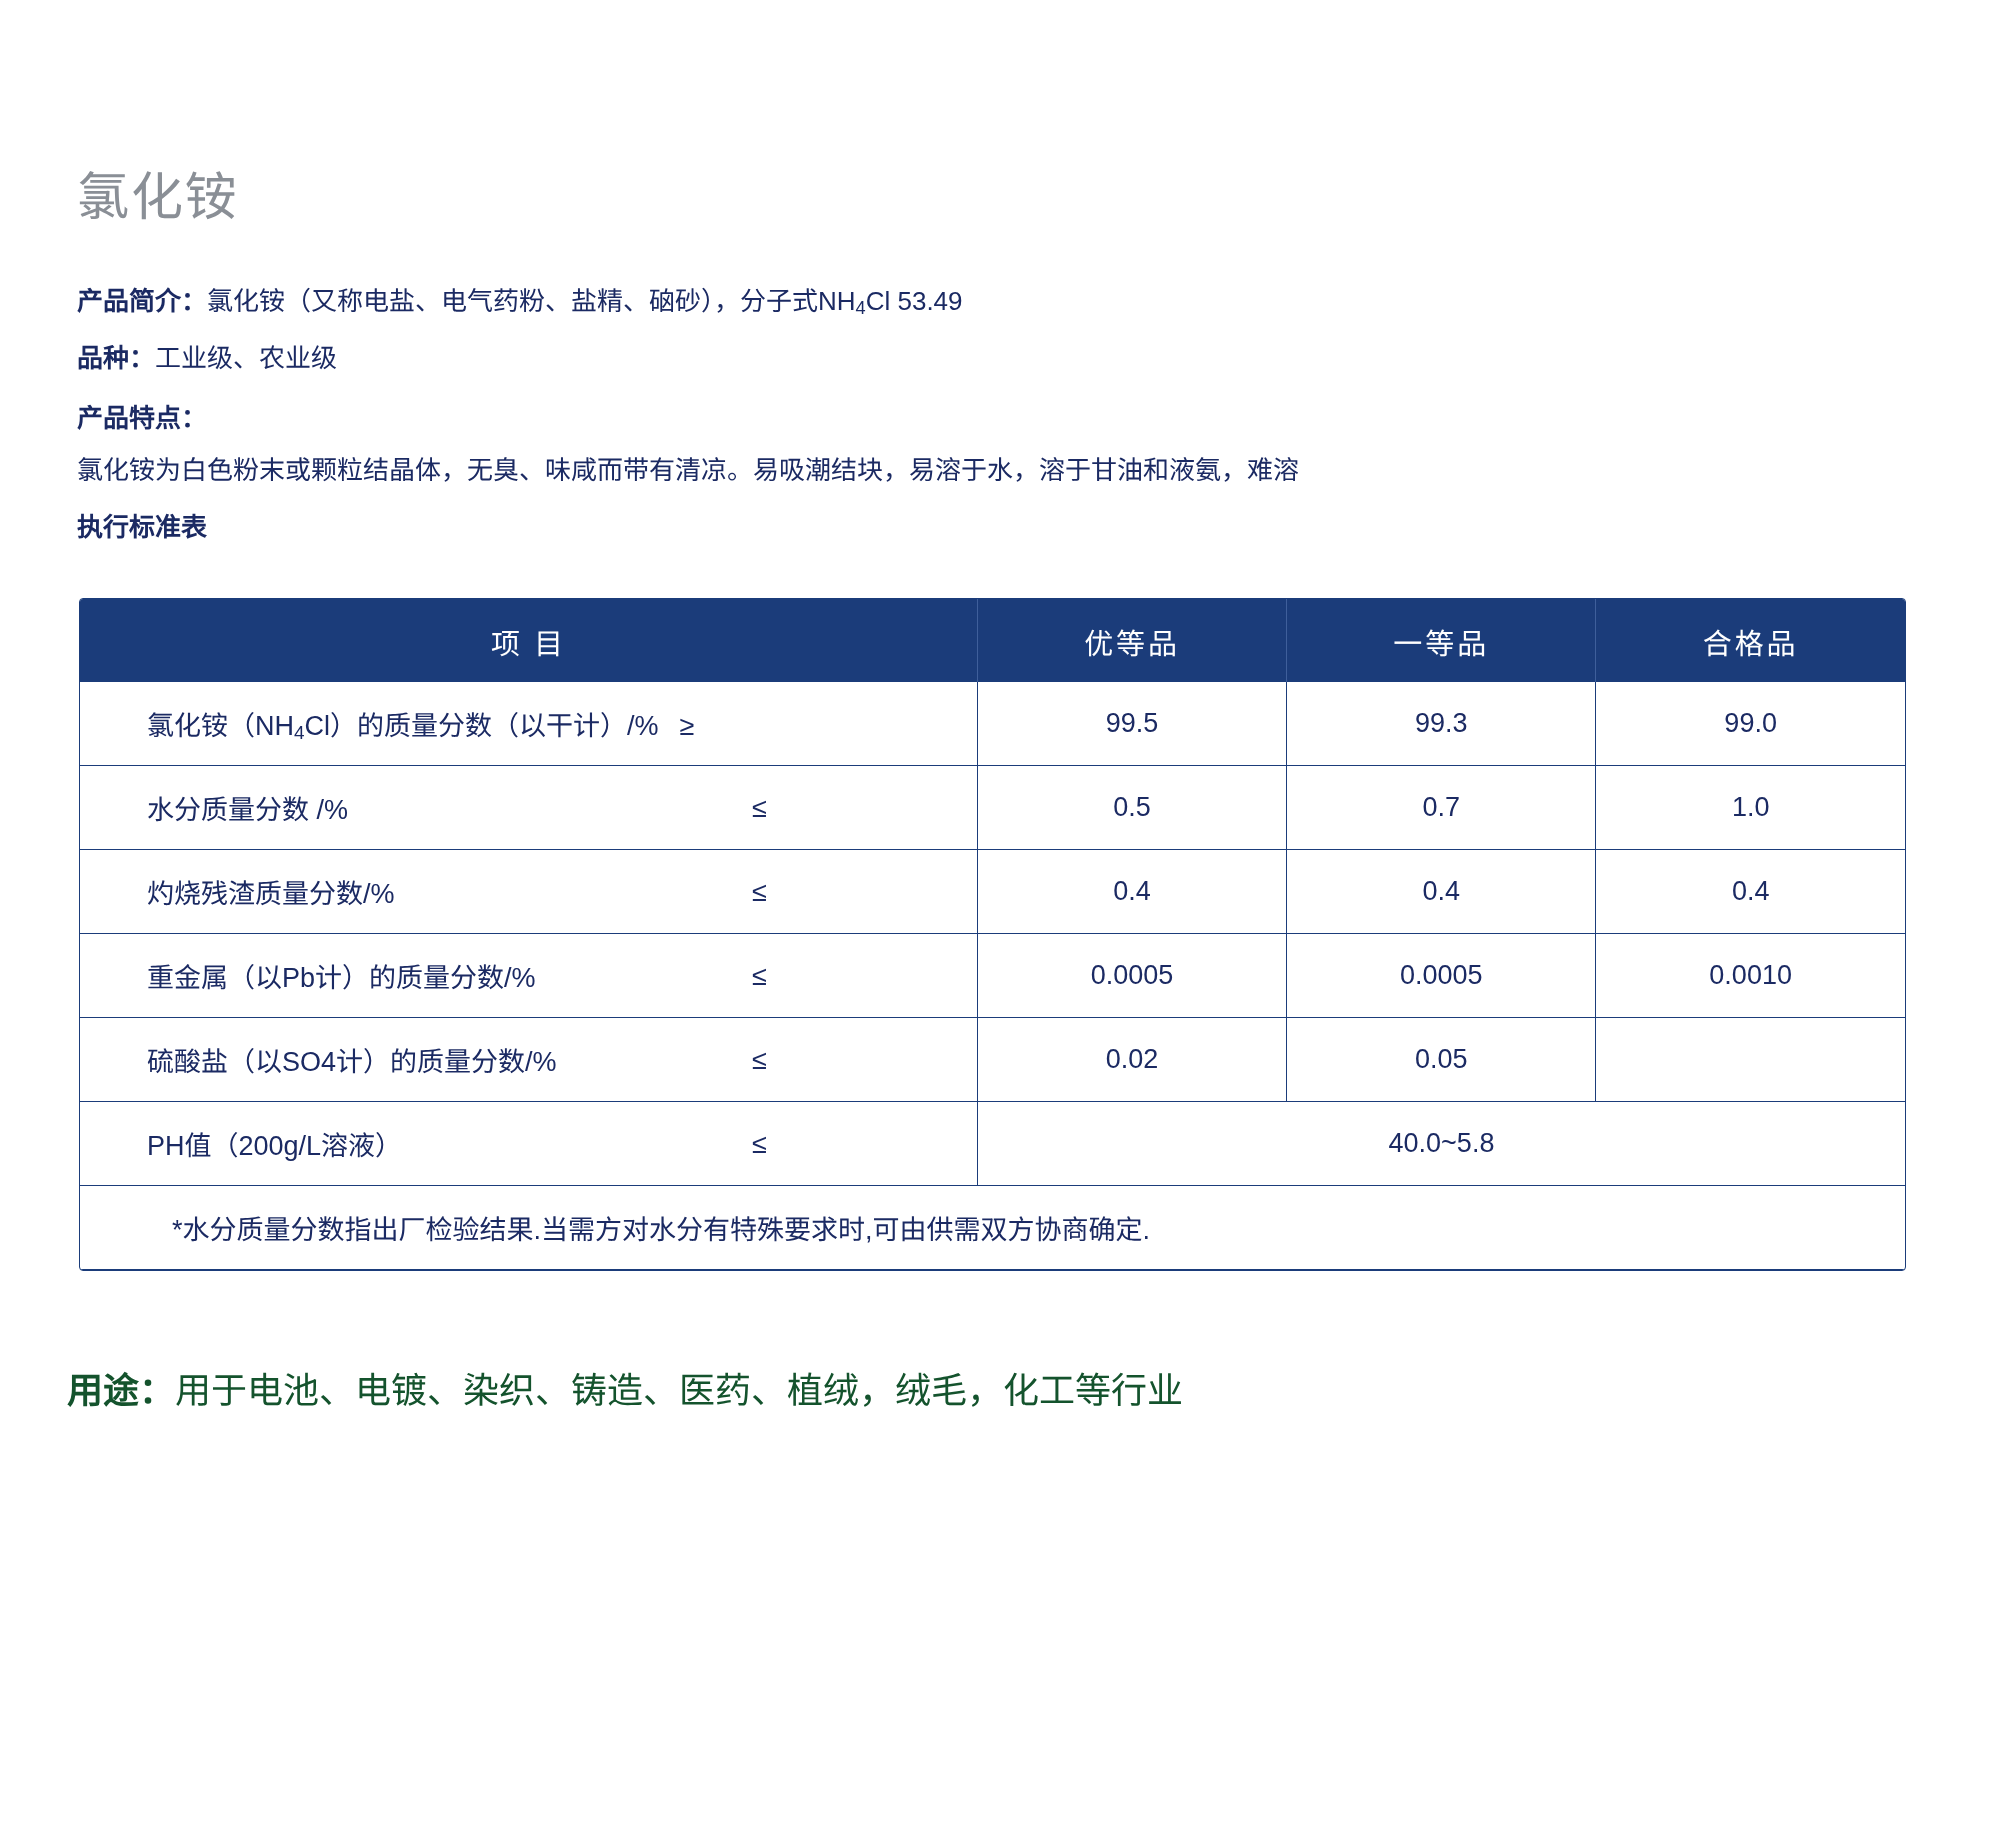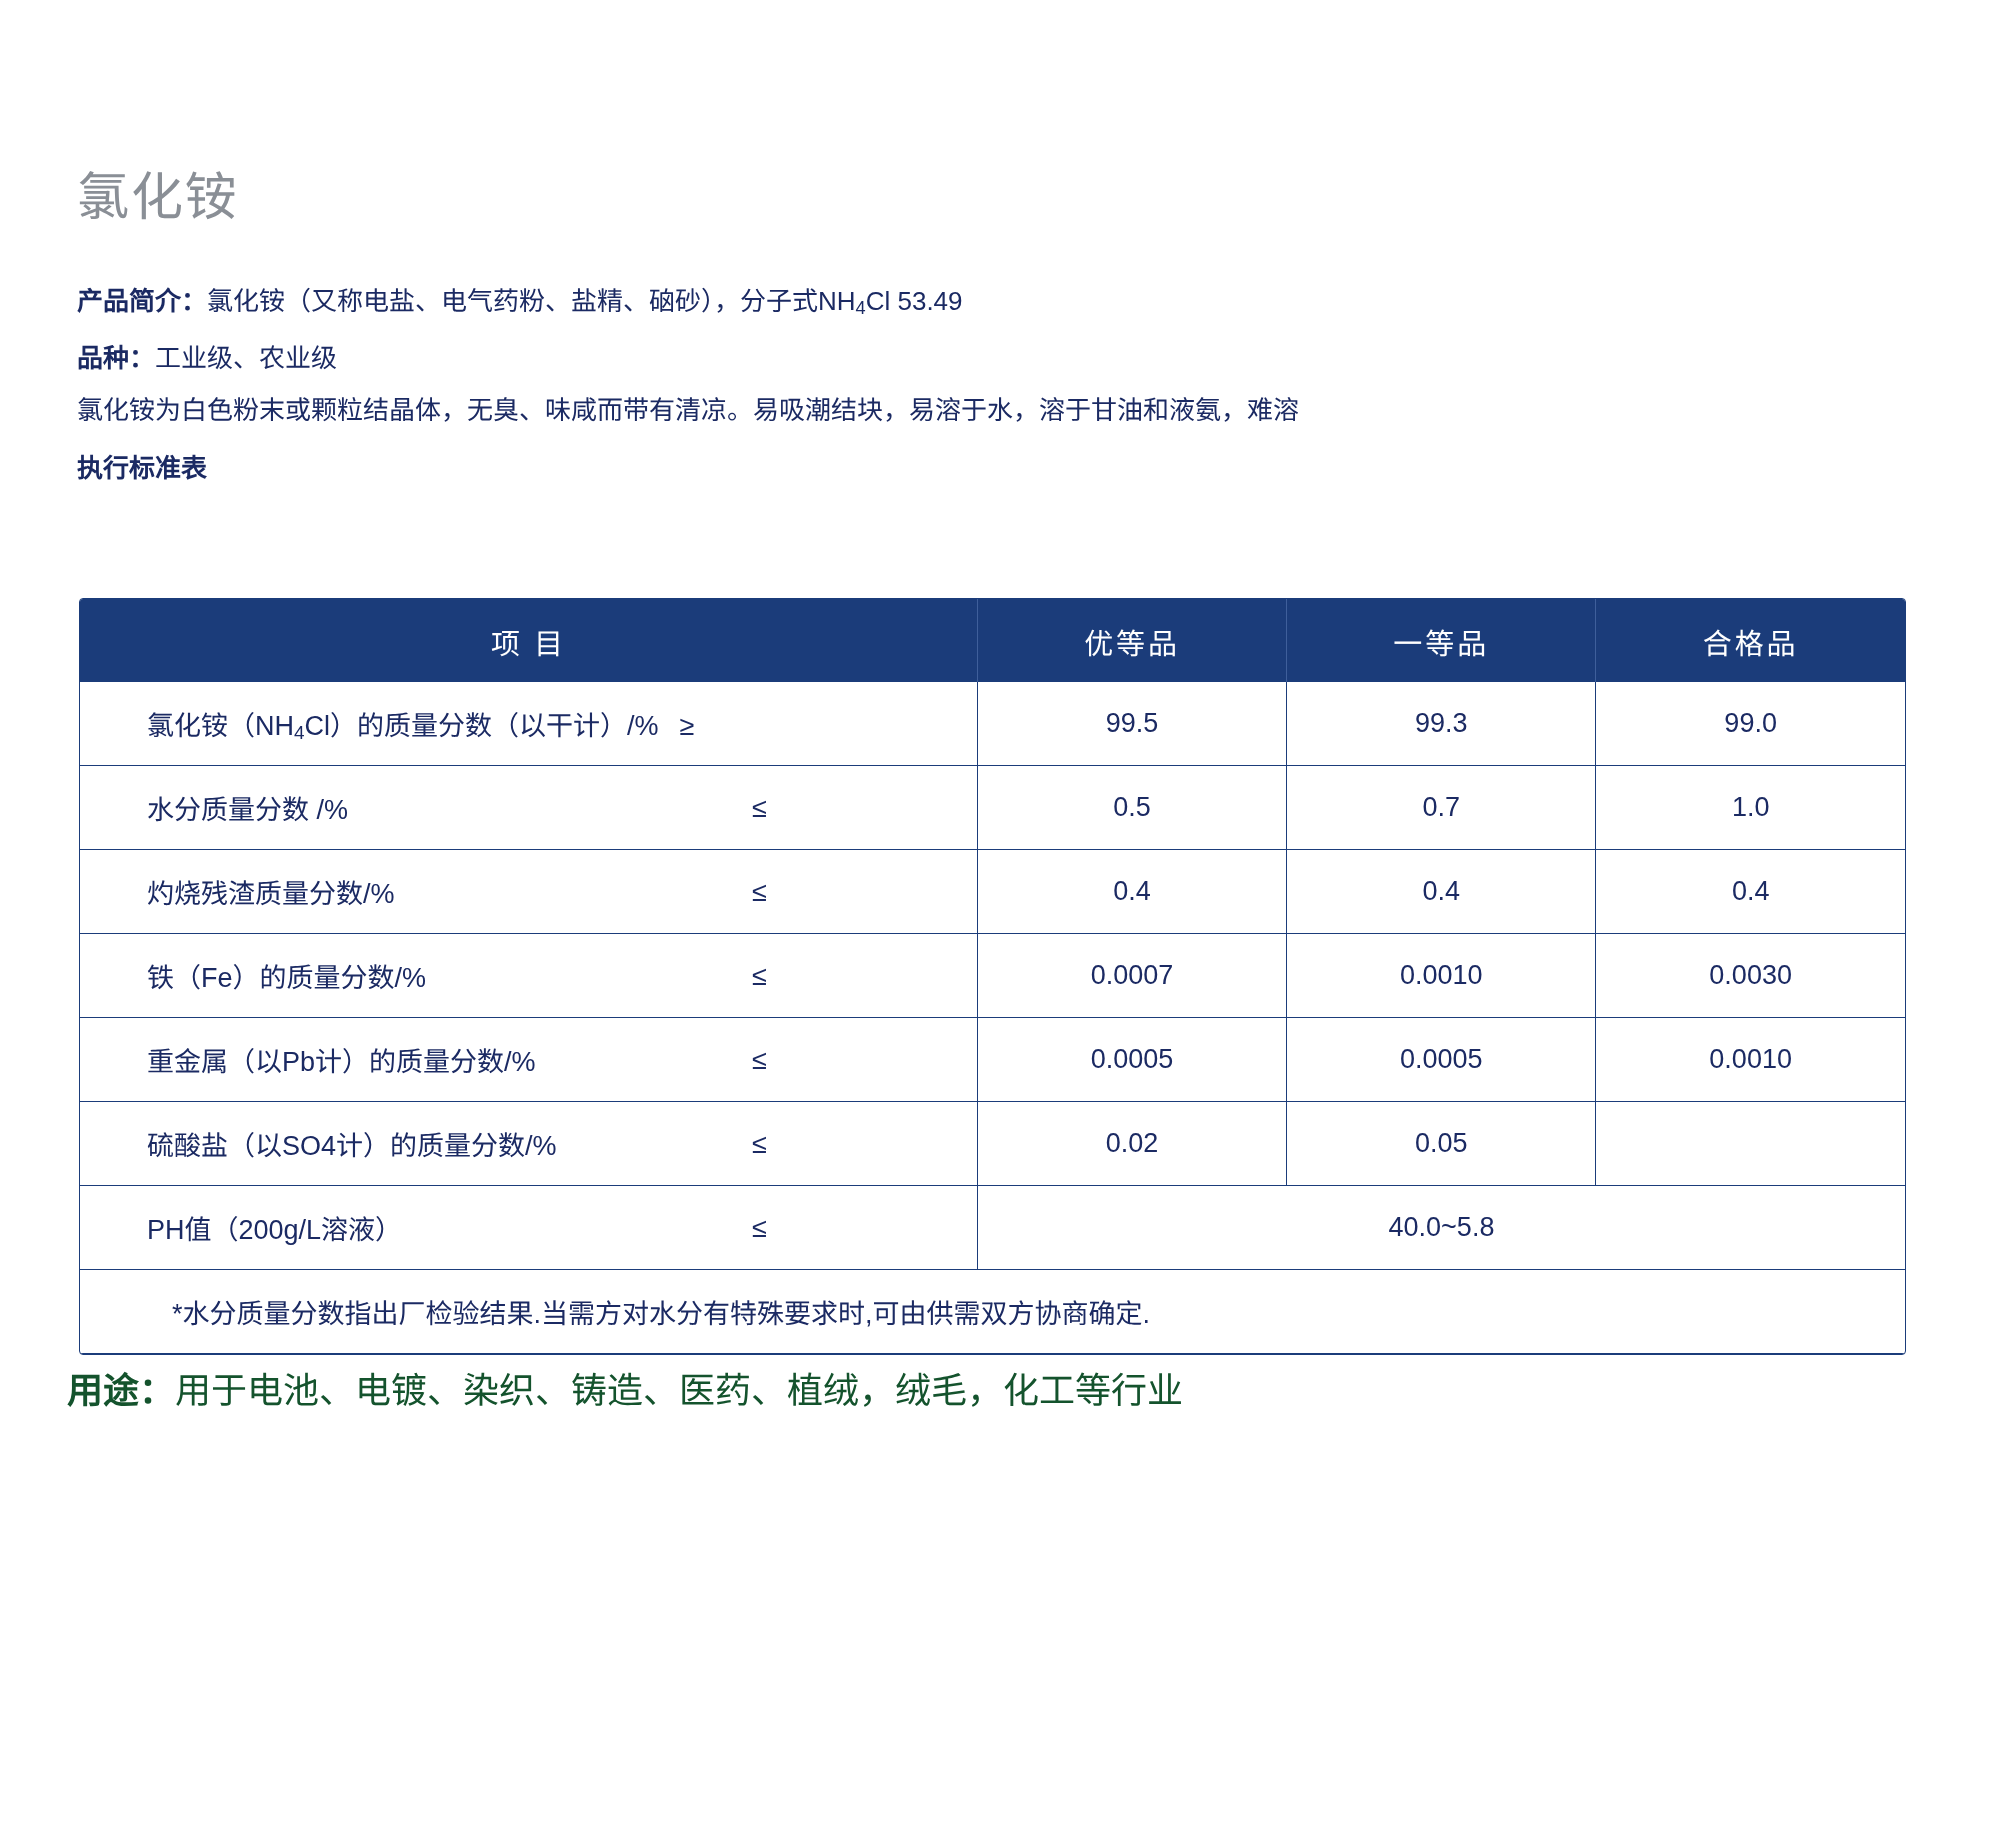--- a/index.html
+++ b/index.html
@@ -177,20 +177,21 @@
   <div class="intro">
 
     <div class="intro-line">
       <span class="label-strong">产品简介：</span><span>氯化铵（又称电盐、电气药粉、盐精、硇砂），分子式NH</span><sub>4</sub><span>Cl 53.49</span>
     </div>
 
     <div class="intro-line">
       <span class="label-strong">品种：</span><span>工业级、农业级</span>
     </div>
 
+    <div class="features-title">产品特点：</div>
 
     <div class="features-body">
       <div>氯化铵为白色粉末或颗粒结晶体，无臭、味咸而带有清凉。易吸潮结块，易溶于水，溶于甘油和液氨，难溶</div>
     </div>
 
     <div class="table-caption">执行标准表</div>
   </div>
 
   <div class="table-wrap">
     <table class="spec">
@@ -230,28 +231,20 @@
 
         <tr>
           <td class="item-cell">
             <span>灼烧残渣质量分数/%</span><span class="op">≤</span>
           </td>
           <td class="val-cell">0.4</td>
           <td class="val-cell">0.4</td>
           <td class="val-cell">0.4</td>
         </tr>
 
-        <tr>
-          <td class="item-cell">
-            <span>铁（Fe）的质量分数/%</span><span class="op">≤</span>
-          </td>
-          <td class="val-cell">0.0007</td>
-          <td class="val-cell">0.0010</td>
-          <td class="val-cell">0.0030</td>
-        </tr>
 
         <tr>
           <td class="item-cell">
             <span>重金属（以Pb计）的质量分数/%</span><span class="op">≤</span>
           </td>
           <td class="val-cell">0.0005</td>
           <td class="val-cell">0.0005</td>
           <td class="val-cell">0.0010</td>
         </tr>
 

